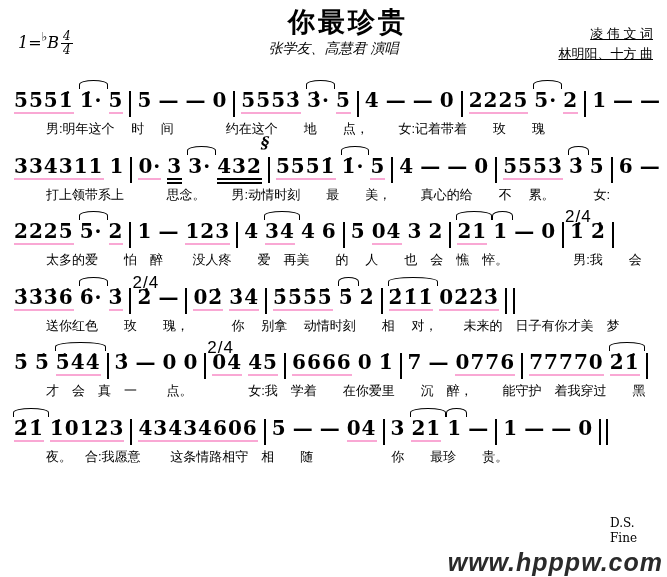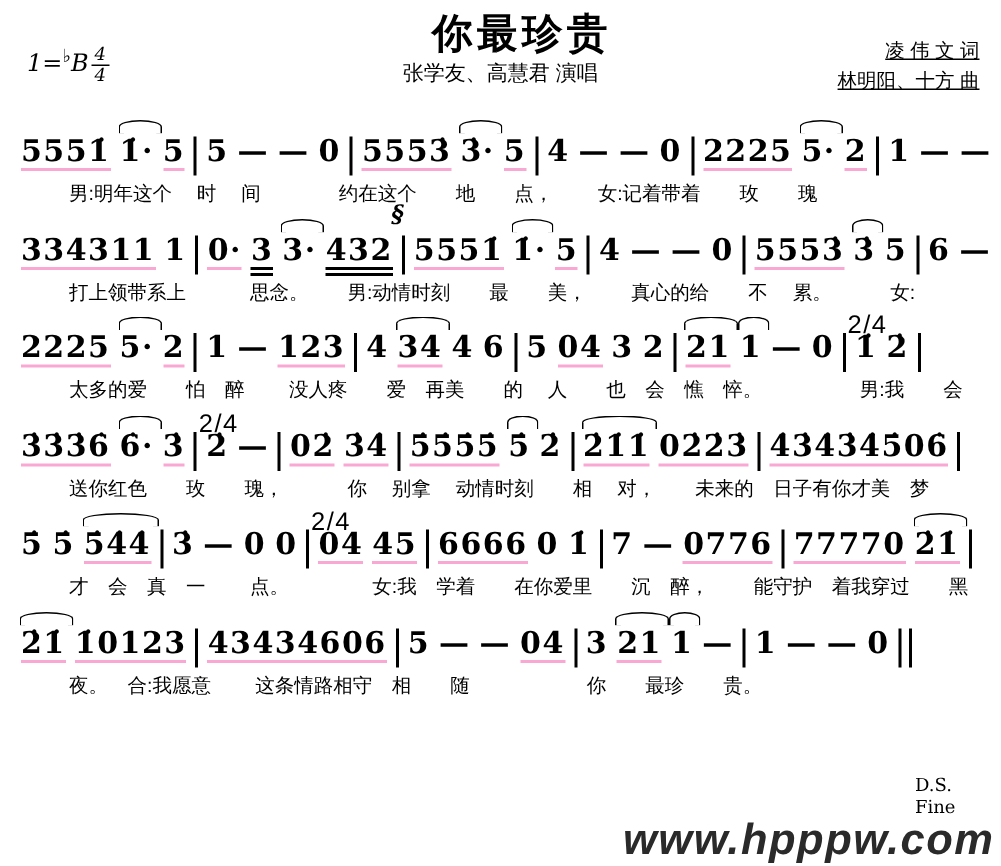--- a/index.html
+++ b/index.html
@@ -4,21 +4,21 @@
 <style>
   html,body{margin:0;padding:0;background:#fff;}
   body{width:667px;height:577px;position:relative;overflow:hidden;
        font-family:"Liberation Sans",sans-serif;color:#000;}
   .page{position:absolute;inset:0;}
 
   
   .header{position:relative;height:78px;}
   .title{position:absolute;top:4px;left:0;right:0;text-align:center;
          font-family:"DejaVu Serif",serif;font-size:27px;font-weight:bold;letter-spacing:3px;padding-left:29px;}
-  .performers{position:absolute;top:40px;left:0;right:0;text-align:center;font-size:14px;}
+  .performers{position:absolute;top:40px;left:0;right:0;text-align:center;font-size:14px;font-style:italic;}
   .keysig{position:absolute;left:18px;top:30px;font-family:"DejaVu Serif",serif;font-size:16px;font-style:italic;}
   .keysig sup{font-size:12px;}
   .frac{display:inline-flex;flex-direction:column;align-items:center;vertical-align:middle;
         font-size:12px;line-height:1.05;margin-left:2px;}
   .frac .num{border-bottom:1px solid #000;padding:0 2px;}
   .credits{position:absolute;right:14px;top:24px;text-align:right;font-size:13px;line-height:1.55;text-decoration:underline;}
 
   
   .score{position:absolute;top:76px;left:0;right:0;}
   .system{padding:0 8px 0 14px;margin-bottom:5px;}
@@ -36,21 +36,21 @@
           align-self:flex-end;margin-bottom:3px;flex:none;}
   .sup{position:absolute;top:-15px;left:3px;font-size:17px;font-weight:normal;
        font-family:"Liberation Sans",sans-serif;white-space:nowrap;}
   .segno{position:absolute;top:-24px;left:-7px;font-size:16px;font-weight:bold;
          transform:skewX(-12deg);}
   .lyrics{font-size:13px;margin-top:1px;white-space:pre;line-height:1.2;margin-left:32px;}
 
   
   .dsfine{position:absolute;right:30px;bottom:32px;text-align:left;
           font-family:"DejaVu Serif",serif;font-size:12px;line-height:1.2;}
-  .watermark{position:absolute;right:4px;bottom:0;font-size:29px;font-weight:bold;
+  .watermark{position:absolute;right:4px;bottom:0;font-size:25px;font-weight:bold;
              font-style:italic;color:#2a2a2a;letter-spacing:1px;}
 </style>
 </head>
 <body>
 
 <div class="page">
 
   <div class="header">
     <div class="keysig">
       <span>1=</span><sup>♭</sup><span>B</span><span class="frac">
@@ -175,21 +175,20 @@
           <span class="note u1">02̇</span>
           <span class="note u1">3̇4̇</span>
           <span class="bar"></span>
           <span class="note u1">5̇5̇5̇5̇</span>
           <span class="note arc">5̇</span>
           <span class="note">2̇</span>
           <span class="bar"></span>
           <span class="note u1 arc">2̇1̇1̇</span>
           <span class="note u1">02̇2̇3̇</span>
           <span class="bar"></span>
-          <span class="note u1">4̇3̇4̇3̇4̇5̇06̇</span>
           <span class="bar"></span>
         </div>
       <div class="lyrics">送你红色　　玫　　瑰，　　　 你　 别拿　 动情时刻　　相　 对，　　未来的　日子有你才美　梦</div>
     </div>
     <div class="system">
       <div class="notation">
           <span class="note">5̇</span>
           <span class="note">5̇</span>
           <span class="note u1 arc">5̇4̇4̇</span>
           <span class="bar"></span>

